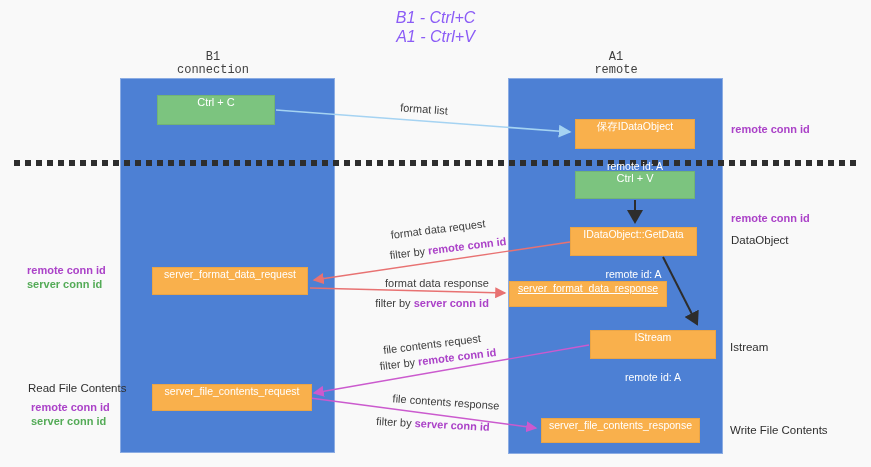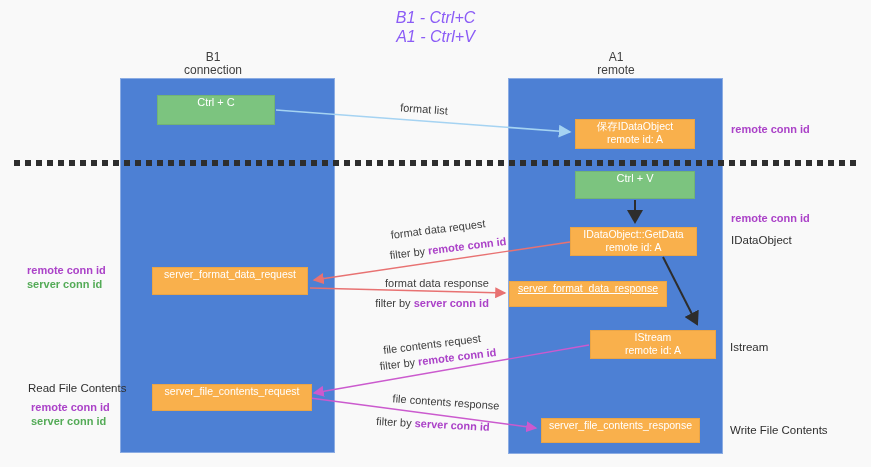--- a/index.html
+++ b/index.html
@@ -21,41 +21,42 @@
     color:#8b5cf6;
     line-height:19px;
     font-style:italic;
   }
   .col-header{
     text-align:center;
     font-size:12px;
     color:#404040;
     line-height:13px;
     width:120px;
+    font-family:Liberation Mono, monospace;
   }
   .lifeline{
     background:var(--accent_blue);
     border:1px solid rgba(255,255,255,0.35);
     box-sizing:border-box;
   }
   .divider{
     left:14px;top:160px;width:843px;height:6px;
     background:repeating-linear-gradient(90deg,#2e2e2e 0 6px,transparent 6px 11px);
   }
   .node{
     box-sizing:border-box;
     display:flex;flex-direction:column;
     align-items:center;justify-content:flex-start;
     color:#ffffff;
     font-size:10.5px;
     line-height:13px;
     text-align:center;
     white-space:nowrap;
   }
-  .node.orange{background:var(--box_orange);border:1px solid rgba(0,0,0,0.06);}
+  .node.orange{background:var(--box_orange);border:1px solid rgba(0,0,0,0.06);gap:27px;}
   .node.green{background:var(--box_green);border:1px solid rgba(0,0,0,0.08);}
   .side-label{
     font-size:11.5px;
     color:#2f2f2f;
     white-space:nowrap;
   }
   .conn-id{font-size:11px;font-weight:700;white-space:nowrap;line-height:14px;}
   .purple{color:var(--text_purple);}
   .green-txt{color:var(--text_green);}
   .arrow-label{
@@ -158,21 +159,21 @@
   <div class="abs node orange" style="left:152px;top:384px;width:160px;height:27px;">
     <div>server_file_contents_request</div>
   </div>
 
   <div class="abs node orange" style="left:541px;top:418px;width:159px;height:25px;">
     <div>server_file_contents_response</div>
   </div>
 
   <div class="abs conn-id purple" style="left:731px;top:122px;">remote conn id</div>
   <div class="abs conn-id purple" style="left:731px;top:211px;">remote conn id</div>
-  <div class="abs side-label" style="left:731px;top:234px;">IDataObject</div>
+  <div class="abs side-label" style="left:731px;top:234px;">DataObject</div>
   <div class="abs side-label" style="left:730px;top:341px;">Istream</div>
   <div class="abs side-label" style="left:730px;top:424px;">Write File Contents</div>
 
   <div class="abs conn-id purple" style="left:27px;top:263px;">remote conn id</div>
   <div class="abs conn-id green-txt" style="left:27px;top:277px;">server conn id</div>
   <div class="abs side-label" style="left:28px;top:382px;">Read File Contents</div>
   <div class="abs conn-id purple" style="left:31px;top:400px;">remote conn id</div>
   <div class="abs conn-id green-txt" style="left:31px;top:414px;">server conn id</div>
 
   <div class="abs arrow-label center" style="left:424px;top:109px;transform:translate(-50%,-50%) rotate(4deg);">format list</div>

